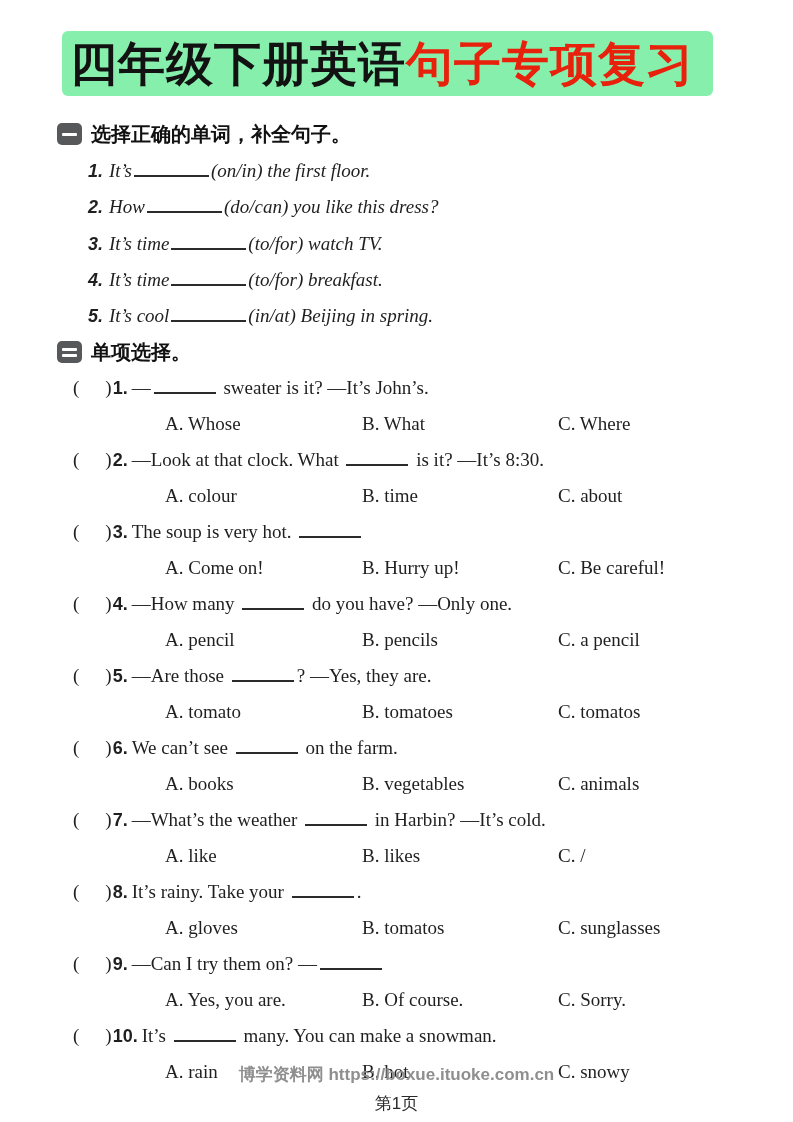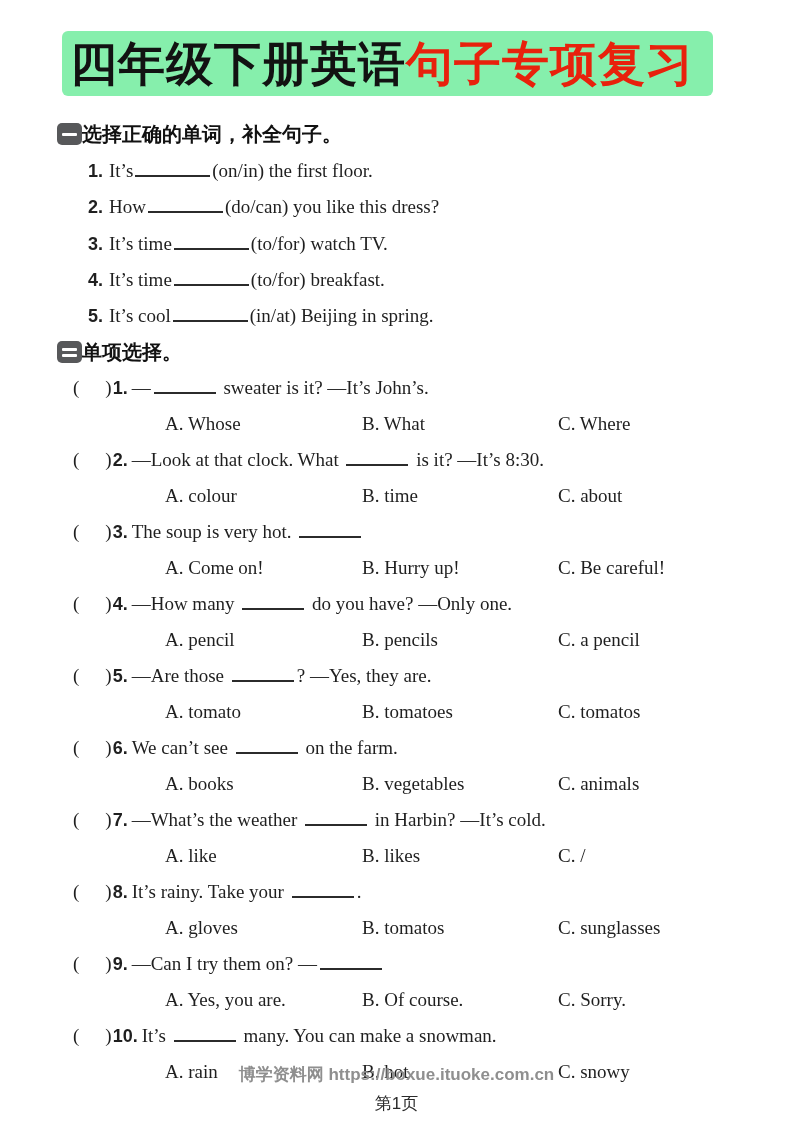--- a/index.html
+++ b/index.html
@@ -10,34 +10,34 @@
   
   .banner {
     position:absolute; top:31px; left:62px; width:651px; height:65px;
     background:#86efac; white-space:nowrap; box-sizing:border-box; padding-left:8px;
     font-family:"Liberation Sans", sans-serif; font-weight:700;
     font-size:47px; line-height:65px; color:#121212; letter-spacing:1px;border-radius:6px;
   }
   .t-red { color:#e8210c; }
   
   .sec-head {
-    position:absolute; left:57px; height:30px; display:flex; align-items:center; 
+    position:absolute; left:57px; height:30px; display:flex; align-items:center; gap:9px;
     font-family:"Liberation Sans", sans-serif; font-weight:700; font-size:20px; color:#111;
     white-space:nowrap;
   }
   #sec1-head { top:119px; }
   #sec2-head { top:337px; }
   .badge {
     width:25px; height:22px; background:#57585a; border-radius:5px;
     display:inline-flex; flex-direction:column; align-items:center; justify-content:center; gap:3px;
     flex:0 0 auto;
   }
   .badge .bar { width:15px; height:3px; background:#ffffff; border-radius:1px; }
   
-  .s1-list { position:absolute; top:153px; left:88px; }
+  .s1-list { position:absolute; top:153px; left:88px;font-style:italic; }
   .s1-row { height:36.3px; line-height:36.3px; font-size:19px; white-space:nowrap; }
   .num {
     font-family:"Liberation Sans", sans-serif; font-weight:700; font-size:18px; margin-right:6px;
   }
   .blank {
     display:inline-block; border-bottom:2px solid #2b2b2b; height:15px; vertical-align:baseline;
   }
   .b75 { width:75px; margin:0 2px; }
   .b62 { width:62px; margin:0 3px; }
   

